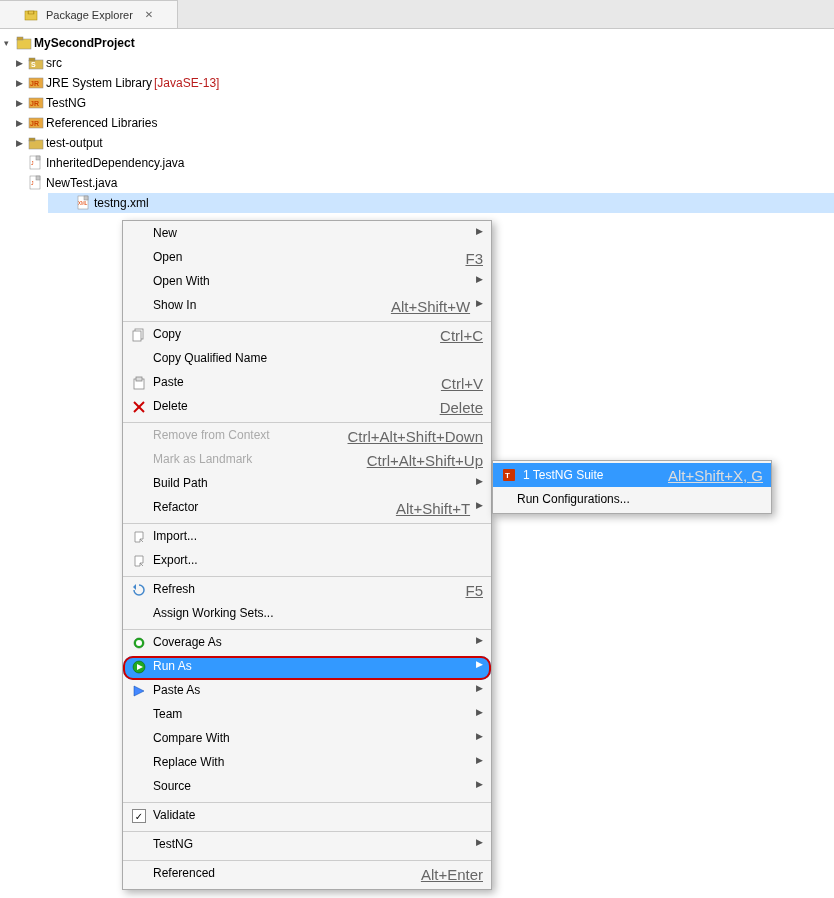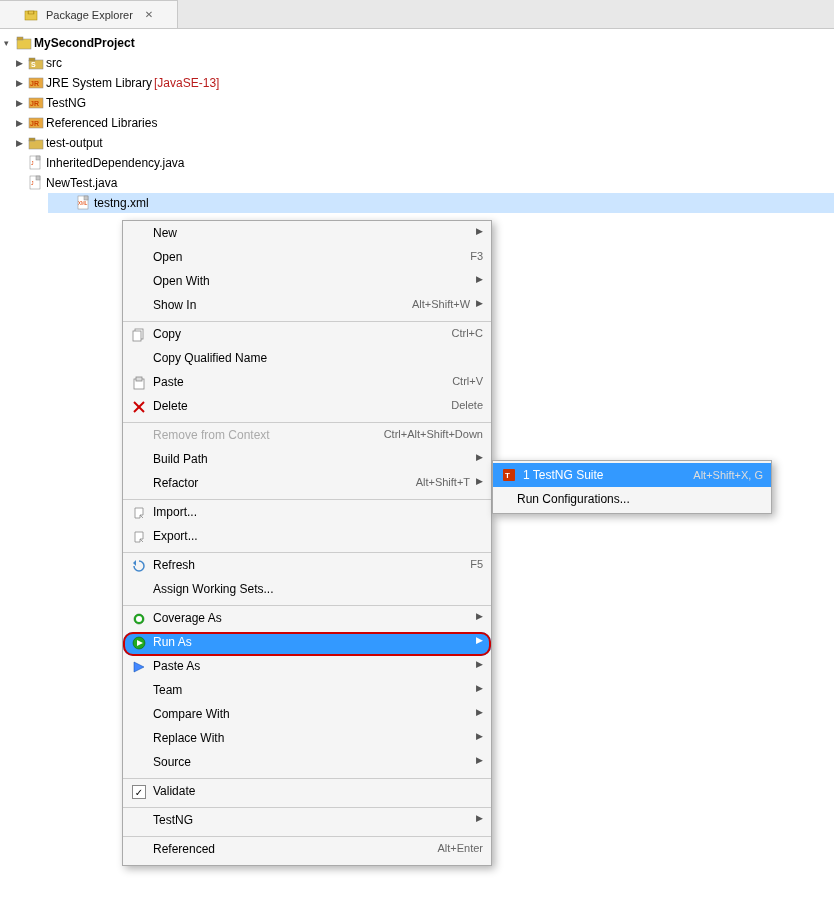--- a/index.html
+++ b/index.html
@@ -97,22 +97,23 @@
     }
     .menu-item.disabled {
       color: #aaa;
       cursor: default;
     }
     .menu-label {
       flex: 1;
     }
     .menu-shortcut {
       color: #666;
-      font-size: 11px;
+      font-size: 15px;
       margin-left: auto;
+      text-decoration: underline;
     }
     .menu-arrow {
       font-size: 9px;
       color: #555;
     }
     .menu-separator {
       height: 1px;
       background: #ccc;
       margin: 2px 0;
     }
@@ -346,20 +347,25 @@
     </div>
 
     <div class="menu-separator"></div>
 
     <div class="menu-item disabled">
       <span class="menu-icon"></span>
       <span class="menu-label">Remove from Context</span>
       <span class="menu-shortcut">Ctrl+Alt+Shift+Down</span>
     </div>
 
+    <div class="menu-item disabled">
+      <span class="menu-icon"></span>
+      <span class="menu-label">Mark as Landmark</span>
+      <span class="menu-shortcut">Ctrl+Alt+Shift+Up</span>
+    </div>
 
     <div class="menu-item">
       <span class="menu-icon"></span>
       <span class="menu-label">Build Path</span>
       <span class="menu-arrow">▶</span>
     </div>
 
     <div class="menu-item">
       <span class="menu-icon"></span>
       <span class="menu-label">Refactor</span>

